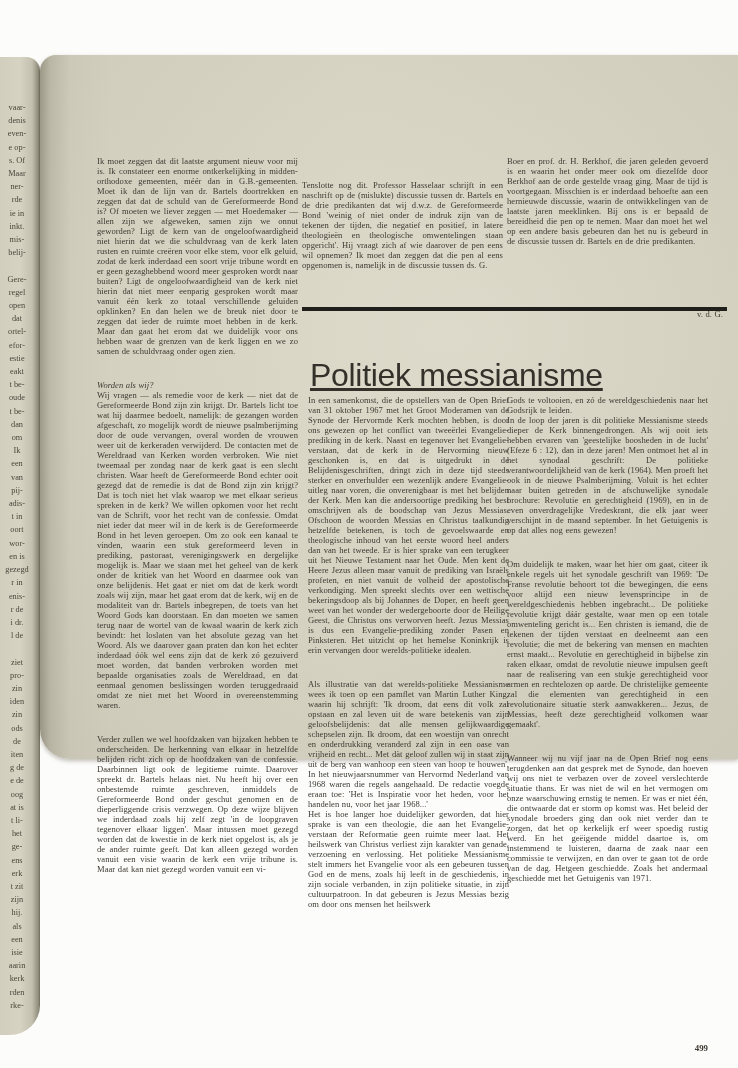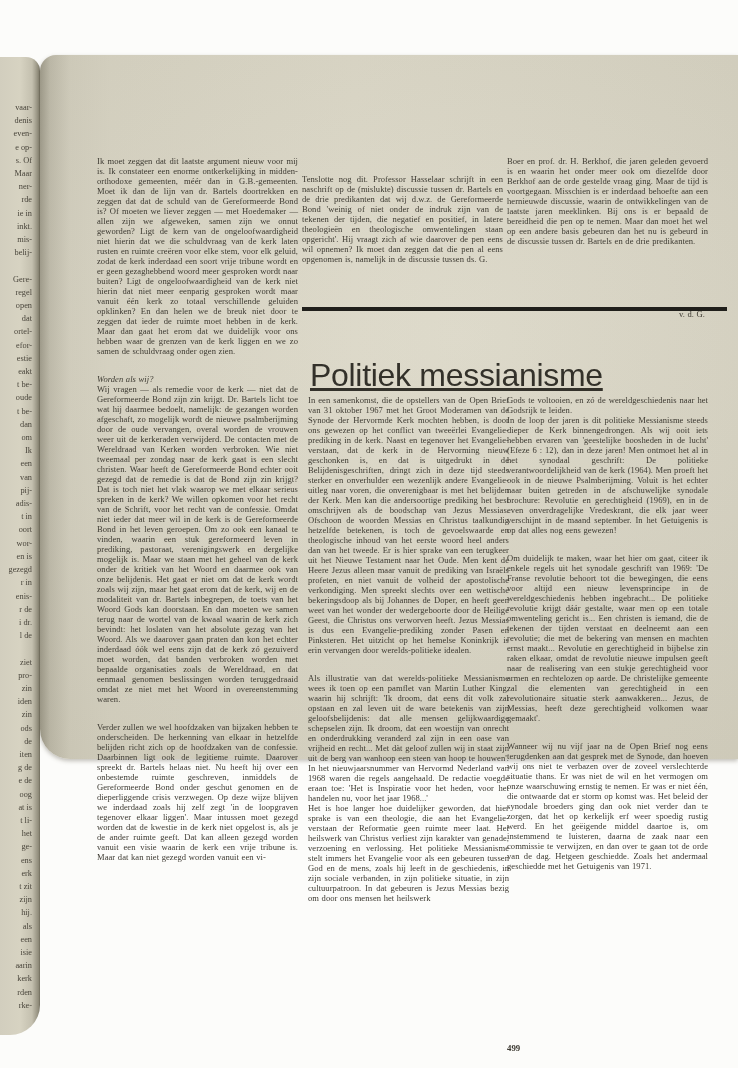--- a/index.html
+++ b/index.html
@@ -7,48 +7,48 @@
     --ink:#3c3931; --rule:#201f1b; --title:#33312a;
   }
   html,body{margin:0;padding:0;}
   body{width:738px;height:1068px;overflow:hidden;background:var(--backdrop);}
   .stage{position:relative;width:738px;height:1068px;background:var(--backdrop);
          font-family:"Liberation Serif",serif;}
   
   .sliver{position:absolute;left:0;top:57px;width:40px;height:978px;
           background:linear-gradient(90deg,#d2cebe 0%,#d7d3c2 50%,#c4c0af 80%,#918d7c 96%,#6e6a5a 100%);
           border-radius:0 14px 30px 0;}
-  .fragments{position:absolute;right:8px;top:44px;width:30px;text-align:right;
+  .fragments{position:absolute;right:8px;top:44px;width:30px;text-align:center;
              font-size:8.3px;line-height:13.2px;color:#49453b;white-space:nowrap;}
   .fragments p{margin:0;min-height:13.2px;}
   
   .page{position:absolute;left:40px;top:55px;width:698px;height:704px;
         background:linear-gradient(90deg,#9d9988 0px,#bfbbaa 10px,#d3cfbe 30px,var(--paper) 70px,#dbd7c6 45%,#d6d2c1 100%);
         border-radius:16px 0 0 30px;
         box-shadow:0 2px 4px rgba(80,75,60,.35);}
   .page::before{content:"";position:absolute;inset:0;border-radius:inherit;
         background:radial-gradient(120% 90% at 60% 40%,rgba(255,255,255,.10),rgba(90,84,64,.10));
         pointer-events:none;}
   
   .col{position:absolute;width:201px;font-size:8.55px;line-height:10px;
        text-align:justify;color:var(--ink);letter-spacing:.05px;word-spacing:.4px;}
   .col p{margin:0;}
-  .col p.gap{margin-top:18px;}
+  .col p.gap{margin-top:24px;}
   .col p.sub{font-style:italic;}
   #col1{left:57px;top:101px;}
   #col2top{left:262px;top:101px;}
   #col3top{left:467px;top:101px;}
   #col2{left:268px;top:340px;}
   #col3{left:467px;top:340px;}
   .signature{text-align:right;margin-top:21px;font-size:8.55px;color:var(--ink);}
   .rule{position:absolute;left:262px;top:252px;width:425px;height:4px;background:var(--rule);}
   .title{position:absolute;left:258px;top:290px;width:432px;margin:12px;
          font-family:"Liberation Sans",sans-serif;font-weight:400;font-size:32px;
          letter-spacing:-.3px;color:var(--title);text-decoration:underline;}
-  .page-number{position:absolute;left:467px;top:988px;width:201px;text-align:left;
+  .page-number{position:absolute;left:467px;top:988px;width:201px;text-align:right;
                font-size:8.8px;font-weight:bold;color:var(--ink);}
 </style>
 </head>
 <body>
 
 <div class="stage">
 
   <div class="sliver">
     <div class="fragments">
         <p>vaar-</p>
@@ -132,21 +132,21 @@
         <p class="gap">Verder zullen we wel hoofdzaken van bijzaken hebben te onderscheiden. De herkenning van elkaar in hetzelfde belijden richt zich op de hoofdzaken van de confessie. Daarbinnen ligt ook de legitieme ruimte. Daarover spreekt dr. Bartels helaas niet. Nu heeft hij over een onbestemde ruimte geschreven, inmiddels de Gereformeerde Bond onder geschut genomen en de dieperliggende crisis verzwegen. Op deze wijze blijven we inderdaad zoals hij zelf zegt 'in de loopgraven tegenover elkaar liggen'. Maar intussen moet gezegd worden dat de kwestie in de kerk niet opgelost is, als je de ander ruimte geeft. Dat kan alleen gezegd worden vanuit een visie waarin de kerk een vrije tribune is. Maar dat kan niet gezegd worden vanuit een vi-</p>
       </div>
 
     <div class="col" id="col2top">
         <p class="gap">Tenslotte nog dit. Professor Hasselaar schrijft in een naschrift op de (mislukte) discussie tussen dr. Bartels en de drie predikanten dat wij d.w.z. de Gereformeerde Bond 'weinig of niet onder de indruk zijn van de tekenen der tijden, die negatief en positief, in latere theologieën en theologische omwentelingen staan opgericht'. Hij vraagt zich af wie daarover de pen eens wil opnemen? Ik moet dan zeggen dat die pen al eens opgenomen is, namelijk in de discussie tussen ds. G.</p>
       </div>
 
     <div class="col" id="col3top">
     <p>Boer en prof. dr. H. Berkhof, die jaren geleden gevoerd is en waarin het onder meer ook om diezelfde door Berkhof aan de orde gestelde vraag ging. Maar de tijd is voortgegaan. Misschien is er inderdaad behoefte aan een hernieuwde discussie, waarin de ontwikkelingen van de laatste jaren meeklinken. Bij ons is er bepaald de bereidheid die pen op te nemen. Maar dan moet het wel op een andere basis gebeuren dan het nu is gebeurd in de discussie tussen dr. Bartels en de drie predikanten.</p>
       </div>
-    <div class="col signature" style="left:464px;top:233px;">v. d. G.</div>
+    <div class="col signature" style="left:482px;top:233px;">v. d. G.</div>
 
     <div class="rule"></div>
 
     <h1 class="title">Politiek messianisme</h1>
 
     <div class="col" id="col2">
         <p>In een samenkomst, die de opstellers van de Open Brief van 31 oktober 1967 met het Groot Moderamen van de Synode der Hervormde Kerk mochten hebben, is door ons gewezen op het conflict van tweeërlei Evangelie-prediking in de kerk. Naast en tegenover het Evangelie-verstaan, dat de kerk in de Hervorming nieuw geschonken is, en dat is uitgedrukt in de Belijdenisgeschriften, dringt zich in deze tijd steeds sterker en onverhulder een wezenlijk andere Evangelie-uitleg naar voren, die onverenigbaar is met het belijden der Kerk. Men kan die andersoortige prediking het best omschrijven als de boodschap van Jezus Messias. Ofschoon de woorden Messias en Christus taalkundig hetzelfde betekenen, is toch de gevoelswaarde en theologische inhoud van het eerste woord heel anders dan van het tweede. Er is hier sprake van een terugkeer uit het Nieuwe Testament naar het Oude. Men kent de Heere Jezus alleen maar vanuit de prediking van Israëls profeten, en niet vanuit de volheid der apostolische verkondiging. Men spreekt slechts over een wettische bekeringsdoop als bij Johannes de Doper, en heeft geen weet van het wonder der wedergeboorte door de Heilige Geest, die Christus ons verworven heeft. Jezus Messias is dus een Evangelie-prediking zonder Pasen en Pinksteren. Het uitzicht op het hemelse Koninkrijk is erin vervangen door werelds-politieke idealen.</p>
         <p class="gap">Als illustratie van dat werelds-politieke Messianisme wees ik toen op een pamflet van Martin Luther King, waarin hij schrijft: 'Ik droom, dat eens dit volk zal opstaan en zal leven uit de ware betekenis van zijn geloofsbelijdenis: dat alle mensen gelijkwaardige schepselen zijn. Ik droom, dat een woestijn van onrecht en onderdrukking veranderd zal zijn in een oase van vrijheid en recht... Met dàt geloof zullen wij in staat zijn uit de berg van wanhoop een steen van hoop te houwen'. In het nieuwjaarsnummer van Hervormd Nederland van 1968 waren die regels aangehaald. De redactie voegde eraan toe: 'Het is Inspiratie voor het heden, voor het handelen nu, voor het jaar 1968...'</p>
         <p>Het is hoe langer hoe duidelijker geworden, dat hier sprake is van een theologie, die aan het Evangelie-verstaan der Reformatie geen ruimte meer laat. Het heilswerk van Christus verliest zijn karakter van genade, verzoening en verlossing. Het politieke Messianisme stelt immers het Evangelie voor als een gebeuren tussen God en de mens, zoals hij leeft in de geschiedenis, in zijn sociale verbanden, in zijn politieke situatie, in zijn cultuurpatroon. In dat gebeuren is Jezus Messias bezig om door ons mensen het heilswerk</p>
       </div>

